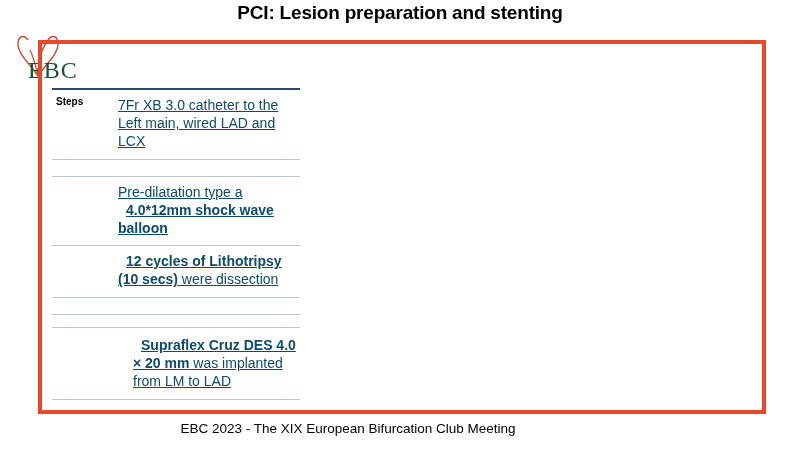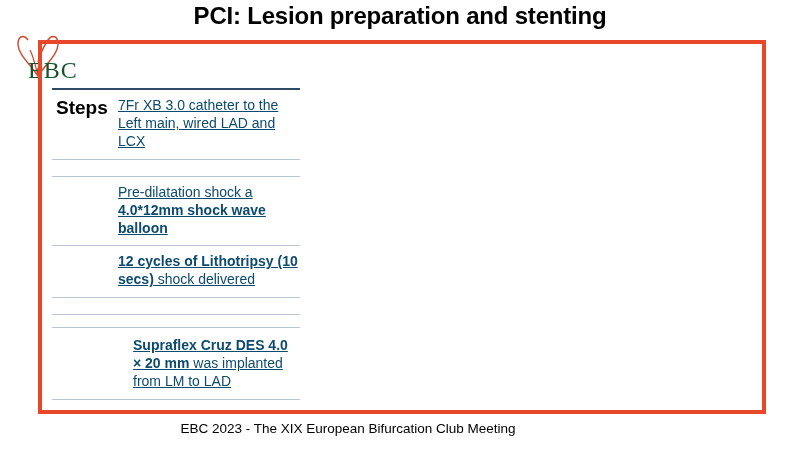--- a/index.html
+++ b/index.html
@@ -15,21 +15,21 @@
     overflow: hidden;
   }
 
   
   #slide-title {
     position: absolute;
     left: 0;
     top: 2px;
     width: 800px;
     text-align: center;
-    font-size: 24px;
+    font-size: 19px;
     font-weight: bold;
     color: #000000;
     letter-spacing: -0.2px;
     font-family: "Liberation Sans", sans-serif;
   }
 
   
   #ebc-logo {
     position: absolute;
     left: 16px;
@@ -76,41 +76,42 @@
   .tbl-row.first {
     border-top: 2px solid #2e4a66;
   }
   .tbl-row.last {
     border-bottom: 1px solid #b9c6d4;
     gap: 15px;
   }
   .cell-label {
     width: 60px;
     flex: 0 0 60px;
-    font-size: 19px;
+    font-size: 10px;
     font-weight: bold;
     color: #000000;
     padding: 6px 4px 6px 4px;
     box-sizing: border-box;
     line-height: 1.25;
   }
   .cell-body {
     flex: 1 1 auto;
     font-size: 14px;
     color: #0c4a6e;
     padding: 7px 2px 8px 6px;
     box-sizing: border-box;
     line-height: 1.28;
     text-decoration: underline;
   }
   .cell-body.pad-top {
     padding-top: 9px;
   }
   .cell-body b {
     font-weight: bold;
+    margin-left: 8px;
   }
   .spacer-row {
     height: 16px;
     border-top: 1px solid #b9c6d4;
   }
   .spacer-row .cell-label,
   .spacer-row .cell-body {
     padding: 0;
   }
 
@@ -151,28 +152,28 @@
   </div>
 
   <div class="spacer-row tbl-row">
     <div class="cell-label"></div>
     <div class="cell-body"></div>
   </div>
 
   <div class="tbl-row">
     <div class="cell-label"></div>
     <div class="cell-body">
-      <span>Pre-dilatation shock a </span><b>4.0*12mm shock wave balloon</b>
+      <span>Pre-dilatation type a </span><b>4.0*12mm shock wave balloon</b>
     </div>
   </div>
 
   <div class="tbl-row">
     <div class="cell-label"></div>
     <div class="cell-body">
-      <b>12 cycles of Lithotripsy (10 secs)</b><span> shock delivered</span>
+      <b>12 cycles of Lithotripsy (10 secs)</b><span> were dissection</span>
     </div>
   </div>
 
   <div class="spacer-row tbl-row">
     <div class="cell-label"></div>
     <div class="cell-body"></div>
   </div>
 
   <div class="tbl-row">
     <div class="cell-label"></div>

